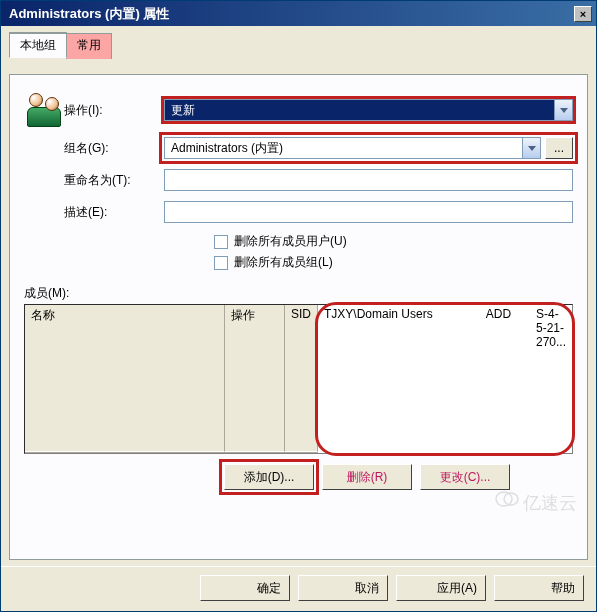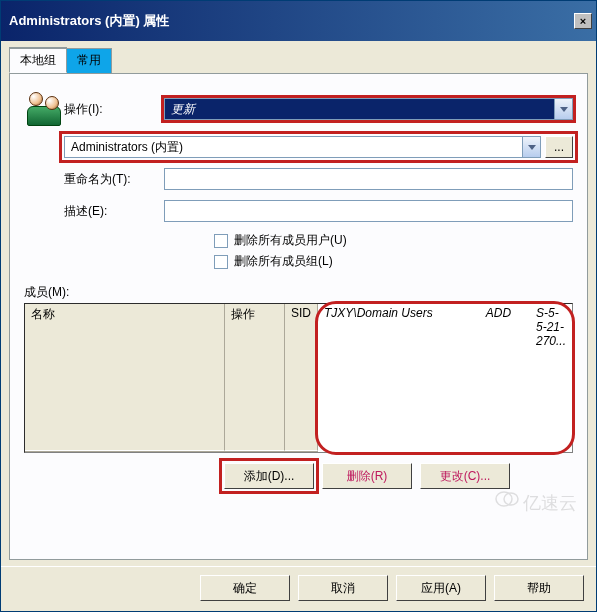--- a/index.html
+++ b/index.html
@@ -16,21 +16,21 @@
     border: 1px solid #003c74;
     width: 597px;
     height: 612px;
     display: flex;
     flex-direction: column;
     background: #ece9d8;
   }
   .titlebar {
     background: linear-gradient(to right, #0a246a, #3a6ea5);
     color: #fff;
-    height: 40px;
+    height: 25px;
     display: flex;
     align-items: center;
     padding: 0 4px;
     font-weight: bold;
     font-size: 13px;
   }
   .titlebar-text { flex: 1; padding-left: 4px; }
   .title-close {
     width: 18px; height: 16px;
     background: #c0c0c0;
@@ -44,35 +44,35 @@
   .tabstrip {
     display: flex;
     margin: 6px 8px 0 8px;
     position: relative;
   }
   .tab {
     padding: 3px 10px;
     border: 1px solid #919b9c;
     border-bottom: none;
     margin-right: -1px;
-    background: #0ea5e9;
+    background: #fca5a5;
     position: relative;
     top: 1px;
     cursor: default;
   }
   .tab.active {
     background: #fcfcfe;
     z-index: 2;
     border-top: 2px solid #919b9c;
     border-bottom: 1px solid #fcfcfe;
     top: 0;
   }
   .tabpanel {
     border: 1px solid #919b9c;
-    margin: 0 8px 6px 8px;
+    margin: 16px 8px 6px 8px;
     background: #fcfcfe;
     flex: 1;
     padding: 18px 14px 10px 14px;
     position: relative;
   }
   .row {
     display: flex;
     align-items: center;
     margin-bottom: 10px;
   }
@@ -133,21 +133,21 @@
     min-width: 28px;
     padding: 0 4px;
     background: #ece9d8;
     border: 1px solid #404040;
     border-top-color: #fff;
     border-left-color: #fff;
     font: inherit;
     cursor: default;
   }
   
-  .hl { outline: 3px solid #c22020; outline-offset: 0; font-style: italic; }
+  .hl { outline: 3px solid #c22020; outline-offset: 0; }
   .hl2 { outline: 3px solid #c22020; outline-offset: 2px; }
   
   .grp-icon {
     width: 34px; height: 34px;
     position: relative;
   }
   .grp-icon .head1, .grp-icon .head2 {
     position: absolute; width: 14px; height: 14px; border-radius: 50%;
     background: radial-gradient(circle at 30% 30%, #fff, #f0c090 60%, #8a5020);
     border: 1px solid #5a3010;
@@ -211,21 +211,21 @@
     padding: 2px 8px;
   }
   .btn.disabled { color: #be185d; }
   .bottombar {
     display: flex; gap: 8px;
     padding: 8px 12px 10px 12px;
     justify-content: flex-end;
     background: #ece9d8;
     border-top: 1px solid #fff;
   }
-  .bottombar .btn { min-width: 90px; }
+  .bottombar .btn { min-width: 90px; text-align: right; }
   .watermark {
     position: absolute; right: 10px; bottom: 44px;
     opacity: .3; font-size: 18px; color: #999;
     display: flex; align-items: flex-start; gap: 4px;
     pointer-events: none;
   }
   .watermark svg { width: 24px; height: 16px; }
 </style>
 </head>
 <body>
@@ -256,20 +256,21 @@
       <div class="field-cell">
         <div class="combo dark hl">
           <div class="combo-text">更新</div>
           <div class="combo-btn"></div>
         </div>
       </div>
     </div>
 
     <div class="row">
       <div class="icon-cell"></div>
+      <div class="label-cell">组名(G):</div>
       <div class="field-cell hl2">
         <div class="combo">
           <div class="combo-text">Administrators (内置)</div>
           <div class="combo-btn"></div>
         </div>
         <button class="btn-sm">...</button>
       </div>
     </div>
 
     <div class="row">
@@ -303,21 +304,21 @@
     <div class="listview">
       <div class="lv-header">
         <div class="lv-hcell col-name">名称</div>
         <div class="lv-hcell col-op">操作</div>
         <div class="lv-hcell col-sid">SID</div>
       </div>
       <div class="lv-body hl">
         <div class="lv-row">
           <div class="lv-cell col-name">TJXY\Domain Users</div>
           <div class="lv-cell col-op">ADD</div>
-          <div class="lv-cell col-sid">S-5-5-21-270...</div>
+          <div class="lv-cell col-sid">S-4-5-21-270...</div>
         </div>
       </div>
     </div>
 
     <div class="btnrow">
       <button class="btn hl2">添加(D)...</button>
       <button class="btn disabled">删除(R)</button>
       <button class="btn disabled">更改(C)...</button>
     </div>
 

